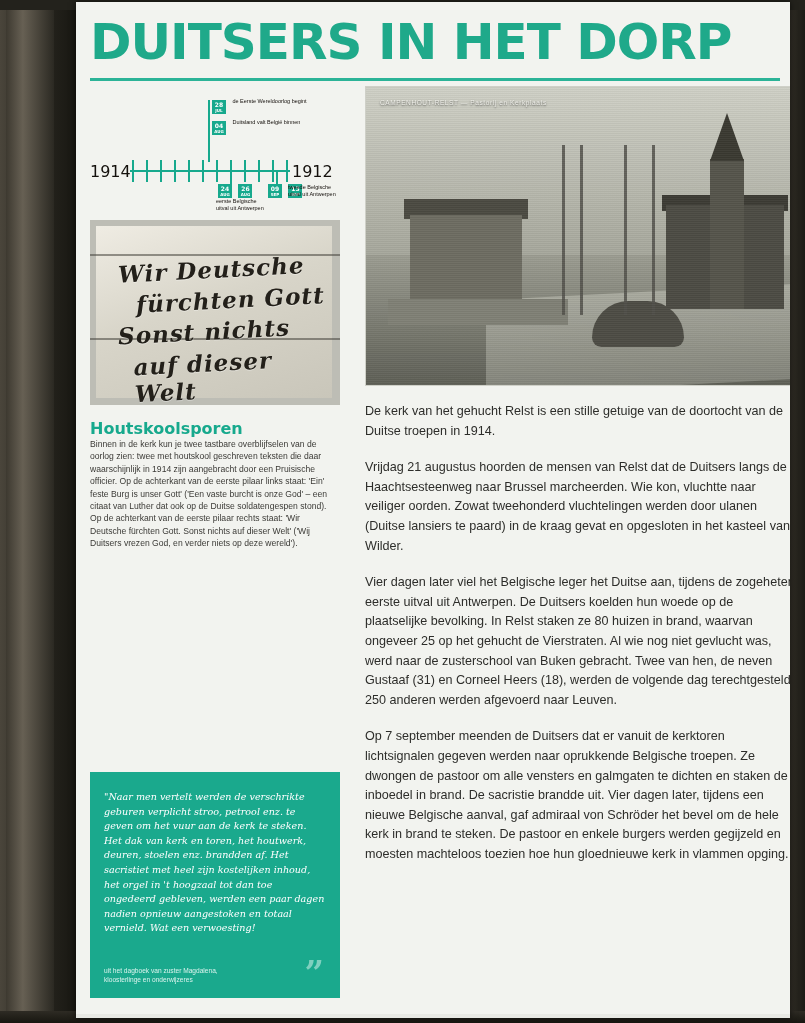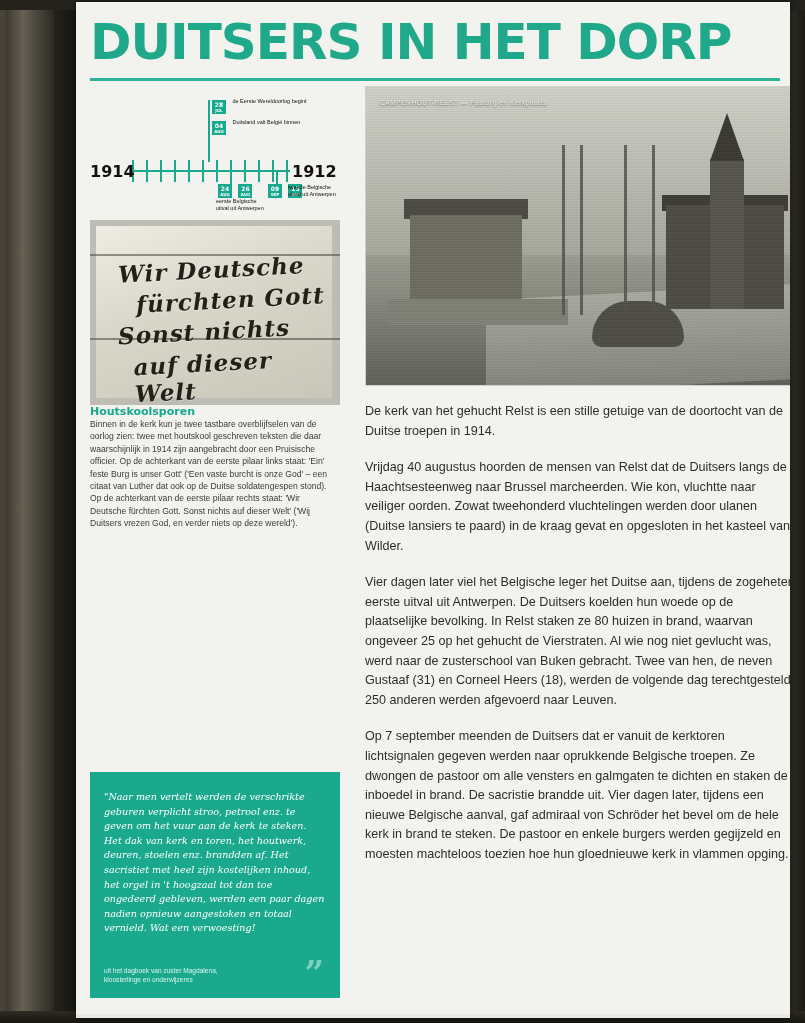--- a/index.html
+++ b/index.html
@@ -132,21 +132,21 @@
   }
   .tl-ticks i {
     display: block;
     width: 2px;
     height: 22px;
     background: #17a98d;
   }
   .tl-year {
     position: absolute;
     font-family: "DejaVu Sans", sans-serif;
-    font-weight: bold;
+    font-weight: normal;
     font-size: 16px;
     color: #14100c;
     top: 76px;
   }
   .tl-year.left { left: 0px; }
   .tl-year.right { left: 202px; }
 
   .tl-stem {
     position: absolute;
     width: 2px;
@@ -210,23 +210,24 @@
     font-family: "DejaVu Serif", serif;
     font-style: italic;
     font-weight: bold;
     letter-spacing: 1px;
     transform: rotate(-3deg);
     text-shadow: 0 1px 0 rgba(255,255,255,.35);
   }
 
   
   .sect-head {
+    margin-top: 14px;
     font-family: "DejaVu Sans", sans-serif;
     font-weight: bold;
-    font-size: 11px;
+    font-size: 16px;
     color: #17a98d;
   }
   .sect-body {
     font-size: 8.6px;
     line-height: 12.4px;
     color: #3b3a36;
     width: 244px;
     text-align: left;
   }
 
@@ -499,21 +500,21 @@
           <div class="tree" style="left:196px;"></div>
           <div class="tree" style="left:214px;"></div>
           <div class="tree" style="left:258px;"></div>
           <div class="tree" style="left:286px;"></div>
           <div class="caption">CAMPENHOUT-RELST  —  Pastorij en Kerkplaats</div>
           <div class="grain"></div>
         </div>
 
         <div class="body-text">
           <p>De kerk van het gehucht Relst is een stille getuige van de doortocht van de Duitse troepen in 1914.</p>
-          <p>Vrijdag 40 augustus hoorden de mensen van Relst dat de Duitsers langs de Haachtsesteenweg naar Brussel marcheerden. Wie kon, vluchtte naar veiliger oorden. Zowat tweehonderd vluchtelingen werden door ulanen (Duitse lansiers te paard) in de kraag gevat en opgesloten in het kasteel van Wilder.</p>
+          <p>Vrijdag 21 augustus hoorden de mensen van Relst dat de Duitsers langs de Haachtsesteenweg naar Brussel marcheerden. Wie kon, vluchtte naar veiliger oorden. Zowat tweehonderd vluchtelingen werden door ulanen (Duitse lansiers te paard) in de kraag gevat en opgesloten in het kasteel van Wilder.</p>
           <p>Vier dagen later viel het Belgische leger het Duitse aan, tijdens de zogeheten eerste uitval uit Antwerpen. De Duitsers koelden hun woede op de plaatselijke bevolking. In Relst staken ze 80 huizen in brand, waarvan ongeveer 25 op het gehucht de Vierstraten. Al wie nog niet gevlucht was, werd naar de zusterschool van Buken gebracht. Twee van hen, de neven Gustaaf (31) en Corneel Heers (18), werden de volgende dag terechtgesteld. 250 anderen werden afgevoerd naar Leuven.</p>
           <p>Op 7 september meenden de Duitsers dat er vanuit de kerktoren lichtsignalen gegeven werden naar oprukkende Belgische troepen. Ze dwongen de pastoor om alle vensters en galmgaten te dichten en staken de inboedel in brand. De sacristie brandde uit. Vier dagen later, tijdens een nieuwe Belgische aanval, gaf admiraal von Schröder het bevel om de hele kerk in brand te steken. De pastoor en enkele burgers werden gegijzeld en moesten machteloos toezien hoe hun gloednieuwe kerk in vlammen opging.</p>
         </div>
       </div>
 
       <div class="panel-edge"></div>
     </div>
   </div>
 </div>
 

